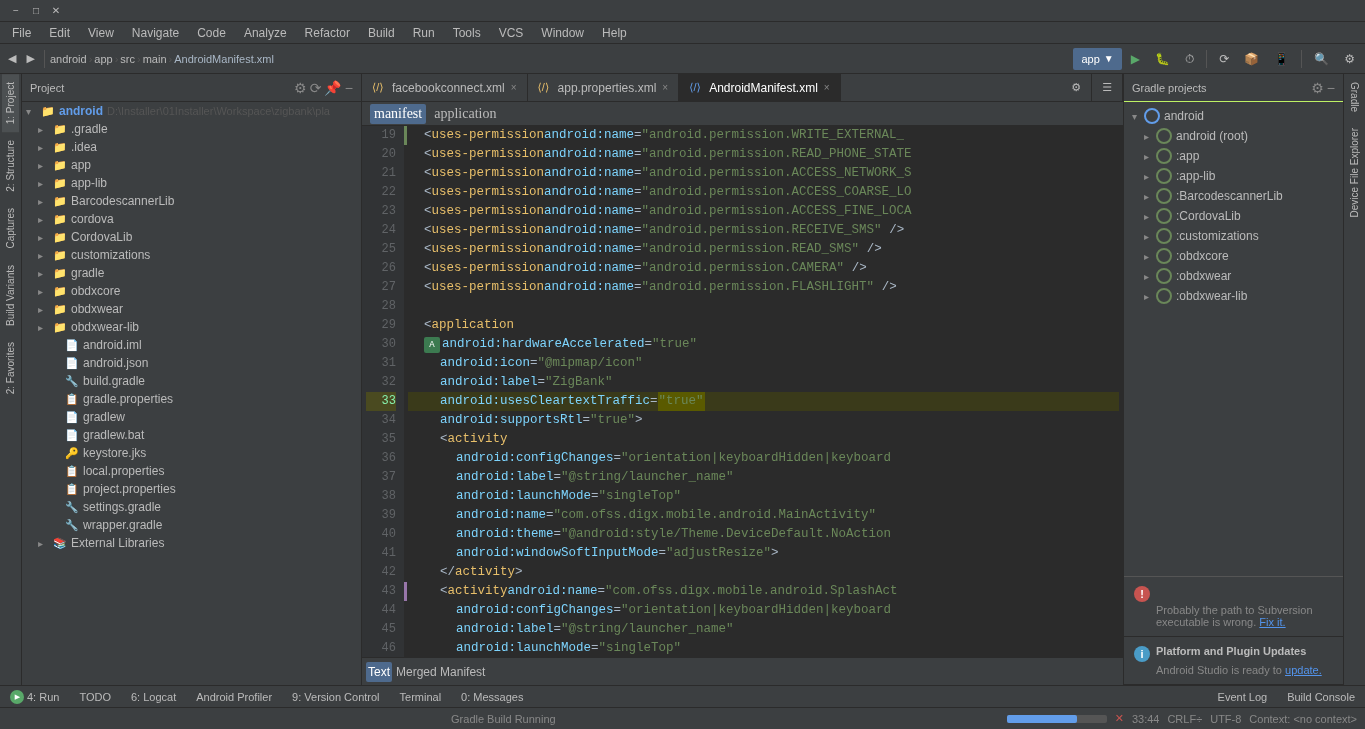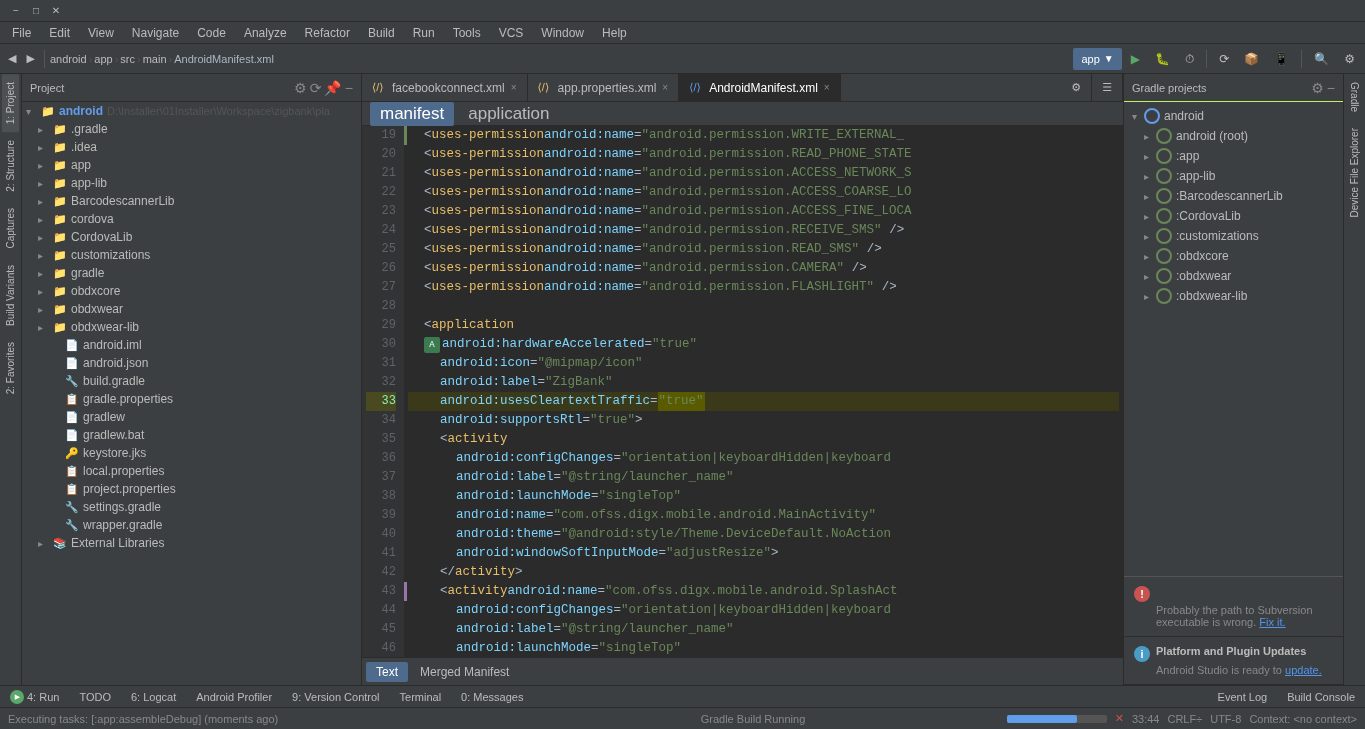--- a/index.html
+++ b/index.html
@@ -53,37 +53,37 @@
     
     #editor-area { flex: 1; display: flex; flex-direction: column; background: #2b2b2b; }
     #tabs-bar { background: #3c3f41; height: 28px; display: flex; align-items: stretch; border-bottom: 1px solid #2b2b2b; }
     .editor-tab { display: flex; align-items: center; padding: 0 10px; gap: 6px; cursor: pointer; color: #bbbbbb; font-size: 12px; border-right: 1px solid #2b2b2b; white-space: nowrap; }
     .editor-tab.active { background: #2b2b2b; color: #ffffff; }
     .editor-tab .close-tab { font-size: 10px; color: #888; cursor: pointer; }
     .tab-icon { width: 14px; height: 14px; font-size: 11px; }
     
     
     #secondary-tabs { background: #3c3f41; height: 24px; display: flex; align-items: center; padding: 0 8px; gap: 4px; border-bottom: 1px solid #2b2b2b; }
-    .sec-tab { padding: 2px 10px; font-size: 17px; color: #bbbbbb; cursor: pointer; border-radius: 2px; }
+    .sec-tab { padding: 2px 4px; font-size: 14px; color: #bbbbbb; cursor: pointer; border-radius: 2px; font-family: Liberation Serif, serif; }
     .sec-tab.active { background: #4e6a8d; color: #ffffff; }
     
     
     #code-editor { flex: 1; display: flex; overflow: hidden; background: #2b2b2b; font-family: 'Courier New', monospace; font-size: 12.5px; }
     #line-numbers { width: 42px; background: #313335; color: #606366; text-align: right; padding: 0 8px 0 4px; font-size: 12px; line-height: 1.4; overflow: hidden; user-select: none; }
     #line-numbers div { line-height: 19px; }
     #code-content { flex: 1; padding: 0 4px; overflow: auto; position: relative; }
     .code-line { line-height: 19px; white-space: pre; color: #a9b7c6; display: flex; align-items: center; }
     .xml-tag { color: #e8bf6a; }
     .xml-attr { color: #7dd3fc; }
     .xml-val { color: #6a8759; }
     .xml-punct { color: #a9b7c6; }
     
     
     #editor-bottom-tabs { background: #3c3f41; height: 28px; display: flex; align-items: center; border-top: 1px solid #2b2b2b; padding: 0 4px; gap: 2px; }
-    .bottom-tab { padding: 3px 10px; font-size: 12px; color: #bbbbbb; cursor: pointer; border-radius: 2px; }
+    .bottom-tab { padding: 3px 2px; font-size: 12px; color: #bbbbbb; cursor: pointer; border-radius: 2px; }
     .bottom-tab.active { background: #4e6a8d; color: #fff; }
     
     
     #right-panel { width: 220px; background: #3c3f41; border-left: 1px solid #2b2b2b; display: flex; flex-direction: column; }
     #gradle-header { background: #3c3f41; height: 28px; display: flex; align-items: center; padding: 0 8px; border-bottom: 1px solid #bef264; justify-content: space-between; }
     #gradle-header span { font-size: 11px; color: #bbbbbb; }
     #gradle-toolbar { display: flex; gap: 3px; align-items: center; }
     #gradle-tree { flex: 1; overflow-y: auto; padding: 4px 0; }
     .gradle-item { display: flex; align-items: center; padding: 2px 8px; cursor: pointer; }
     .gradle-item .arrow { width: 12px; color: #888; font-size: 10px; }
@@ -695,23 +695,20 @@
   <div style="flex:1;"></div>
   <div class="bottom-btn">
     <span>Event Log</span>
   </div>
   <div class="bottom-btn">
     <span>Build Console</span>
   </div>
 </div>
 
 <div id="status-bar">
-  <div class="status-left">
-    <span>Executing tasks: [:app:assembleDebug] (moments ago)</span>
-  </div>
   <div style="flex:1;display:flex;align-items:center;justify-content:center;">
     <span>Gradle Build Running</span>
   </div>
   <div class="status-right">
     <div class="progress-bar">
       <div class="progress-fill"></div>
     </div>
     <span style="color:#c75450;cursor:pointer;">✕</span>
     <span>33:44</span>
     <span style="cursor:pointer;">CRLF÷</span>

